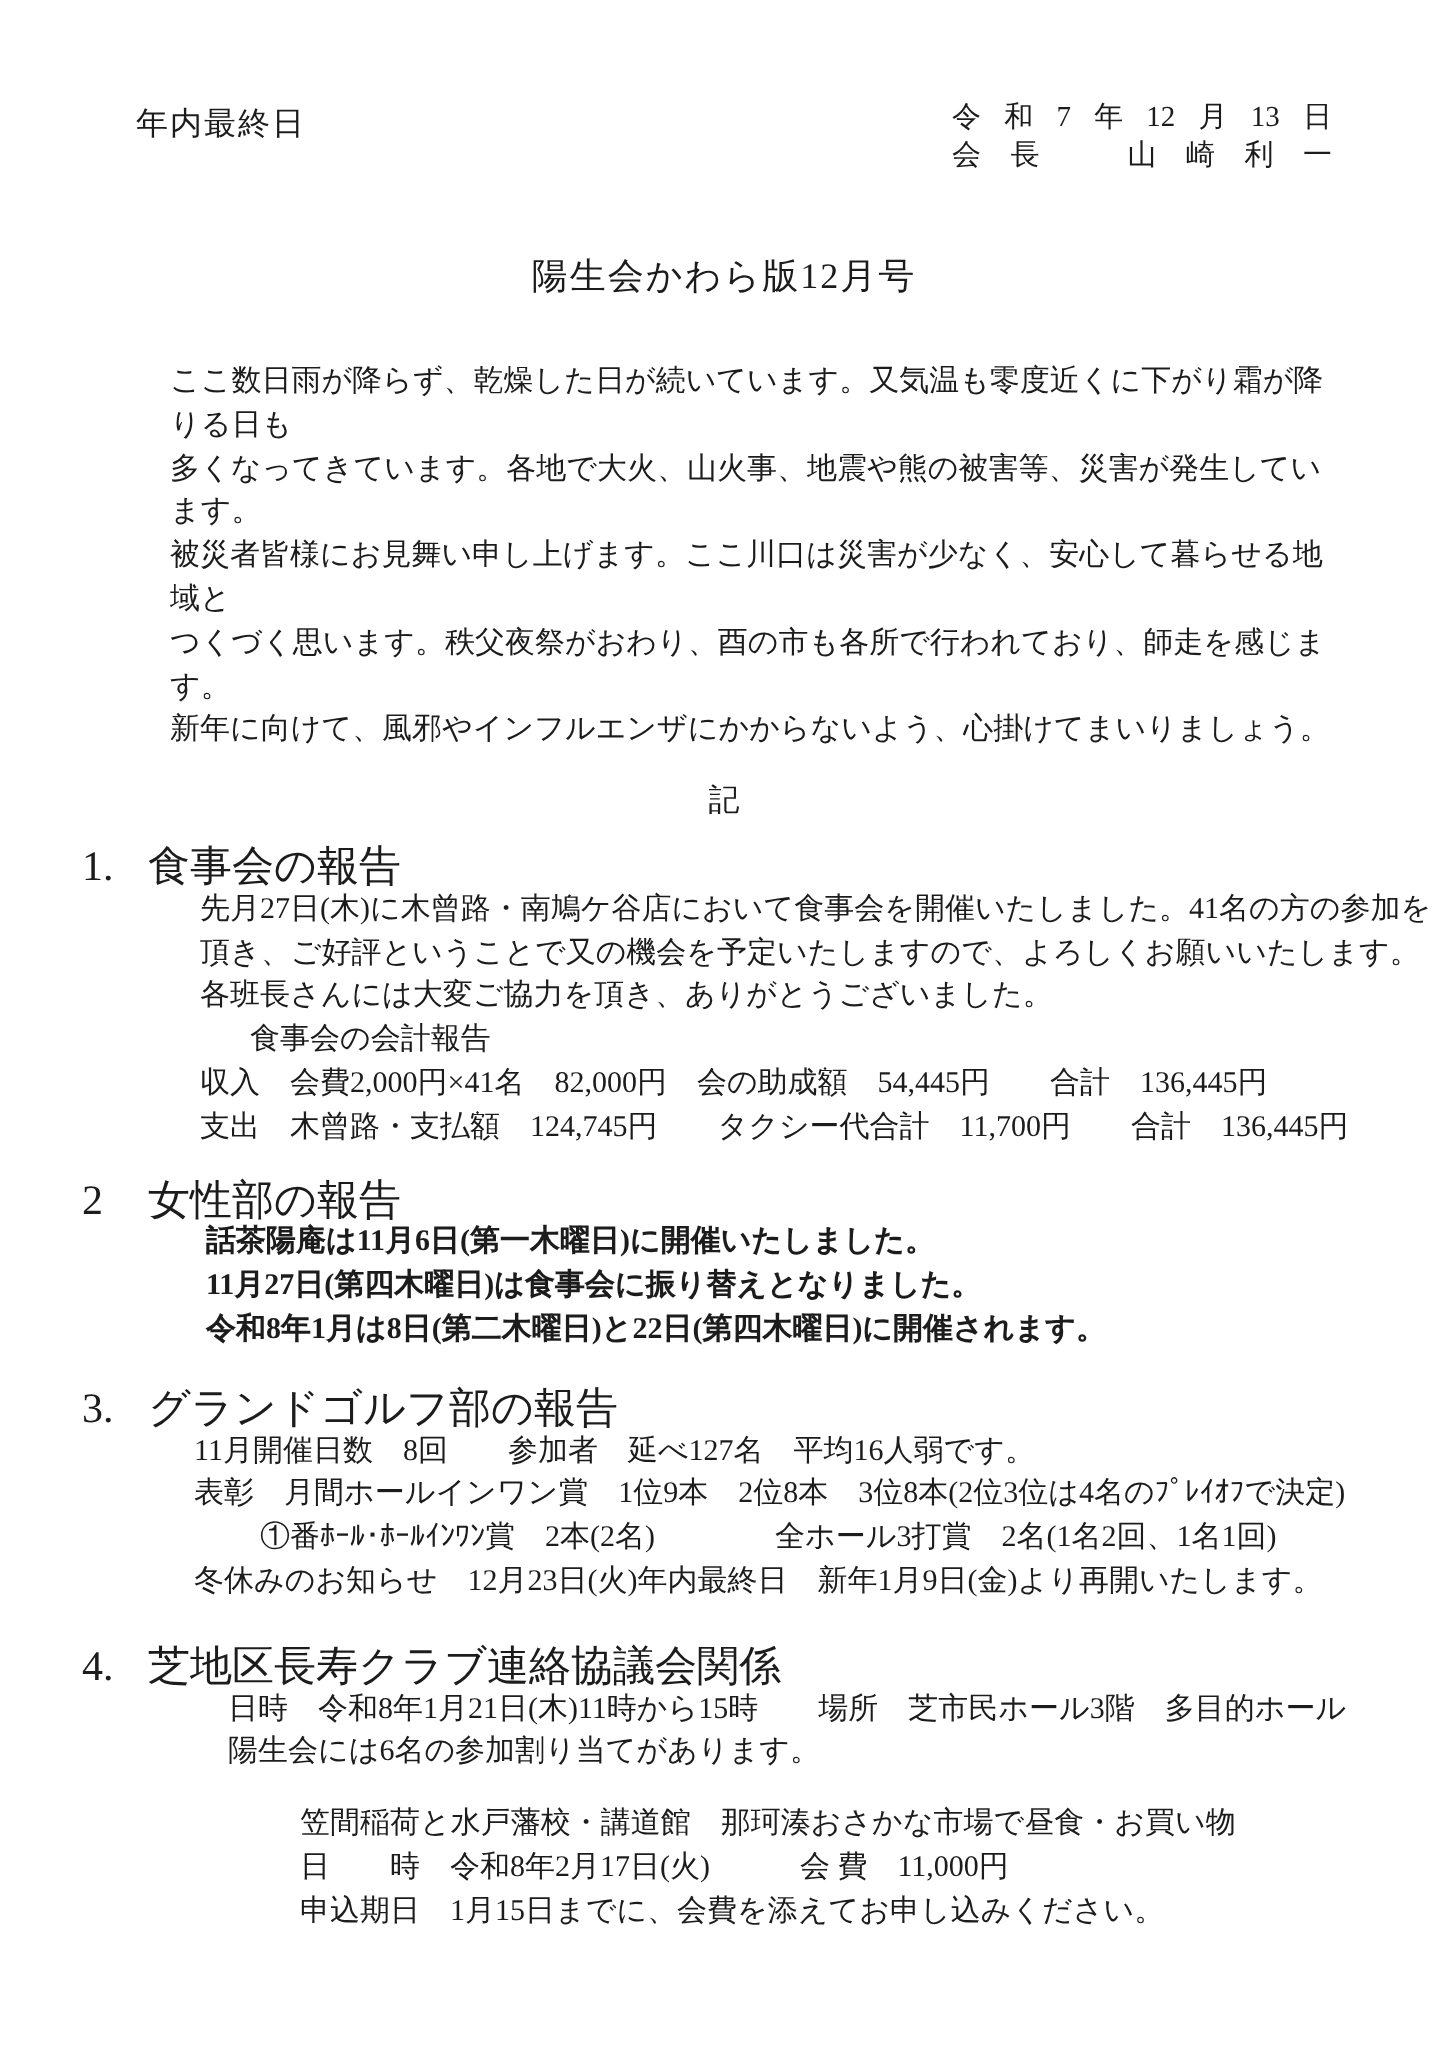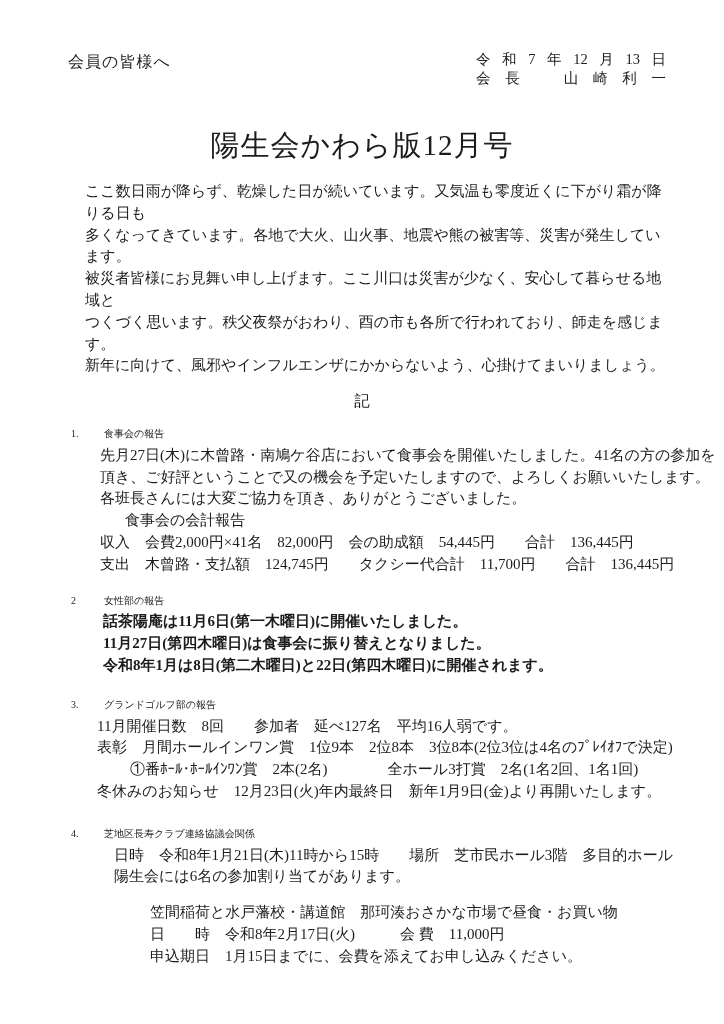--- a/index.html
+++ b/index.html
@@ -15,50 +15,50 @@
     position:absolute; left:68px; top:52px;
     font-size:16px; letter-spacing:1px;
   }
   .header-right {
     position:absolute; right:58px; top:50px; width:190px;
     font-size:14.5px; line-height:19px;
   }
   .header-right .jline { text-align:justify; text-align-last:justify; }
   .doc-title {
     position:absolute; top:126px; left:0; right:0;
-    text-align:center; font-size:29px; letter-spacing:1px;
+    text-align:center; font-size:18px; letter-spacing:1px;
   }
   .content { position:absolute; top:181px; left:0; right:0; font-size:15px; line-height:21.8px; }
   .intro { margin:0 52px 0 85px; }
   .marker { text-align:center; margin-top:13px; font-size:15.5px; }
   .section { margin-top:14px; }
   .sec1 { margin-top:11px; }
   .sec2 { margin-top:14px; }
   .sec3 { margin-top:17px; }
   .sec4 { margin-top:20px; }
-  .sec-head { margin-left:71px; font-size:10px; }
+  .sec-head { margin-left:41px; font-size:21px; }
   .sec-num { display:inline-block; width:33px; }
   .iA { margin-left:100px; }
   .iB { margin-left:125px; }
   .i2 { margin-left:103px;font-weight:bold; }
   .i3 { margin-left:97px; }
   .i3b { margin-left:130px; }
   .i4a { margin-left:114px; }
   .i4b { margin-left:150px; }
   .right-close { text-align:right; margin-right:56px; }
   .sub-head { margin-left:85px; }
   .sub-label { display:inline-block; width:25px; }
   .item2 { margin-top:14px; }
 </style>
 </head>
 <body>
 
 <div class="page">
 
-  <div class="salutation">会員の皆様へ</div>
+  <div class="salutation">年内最終日</div>
 
   <div class="header-right">
     <div class="jline">令和7年12月13日</div>
     <div class="jline">会長　山崎利一</div>
   </div>
 
   <div class="doc-title">陽生会かわら版12月号</div>
 
   <div class="content">
 

